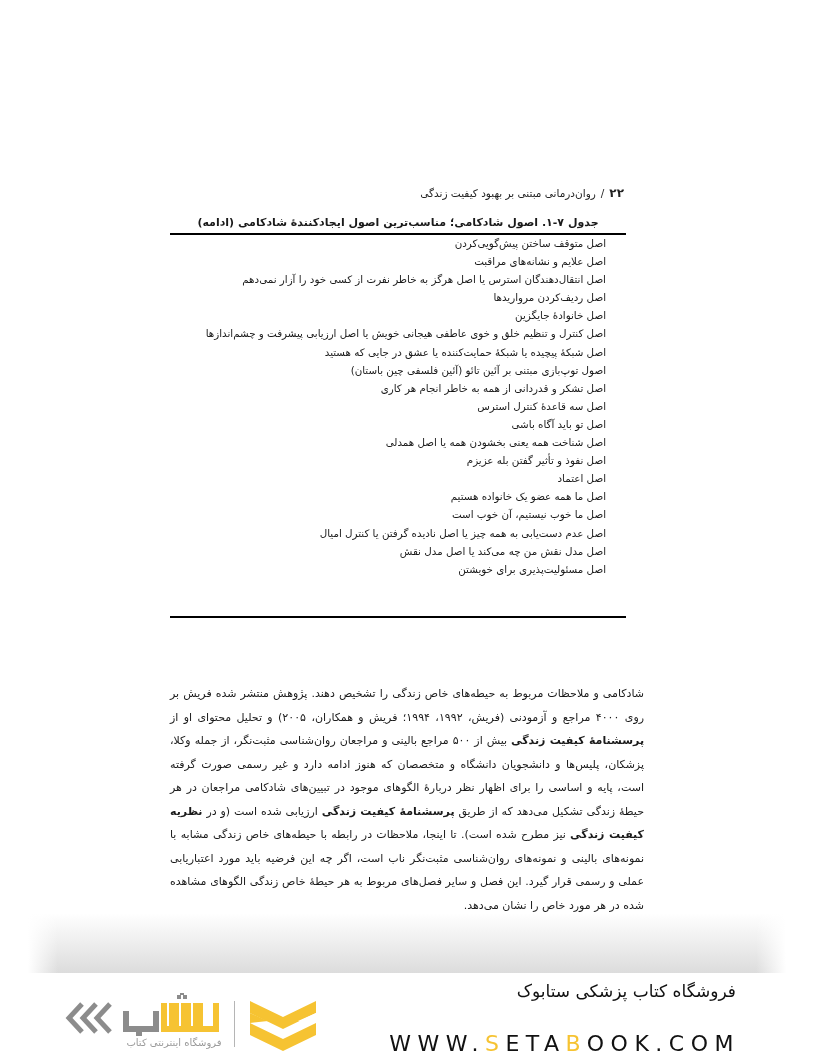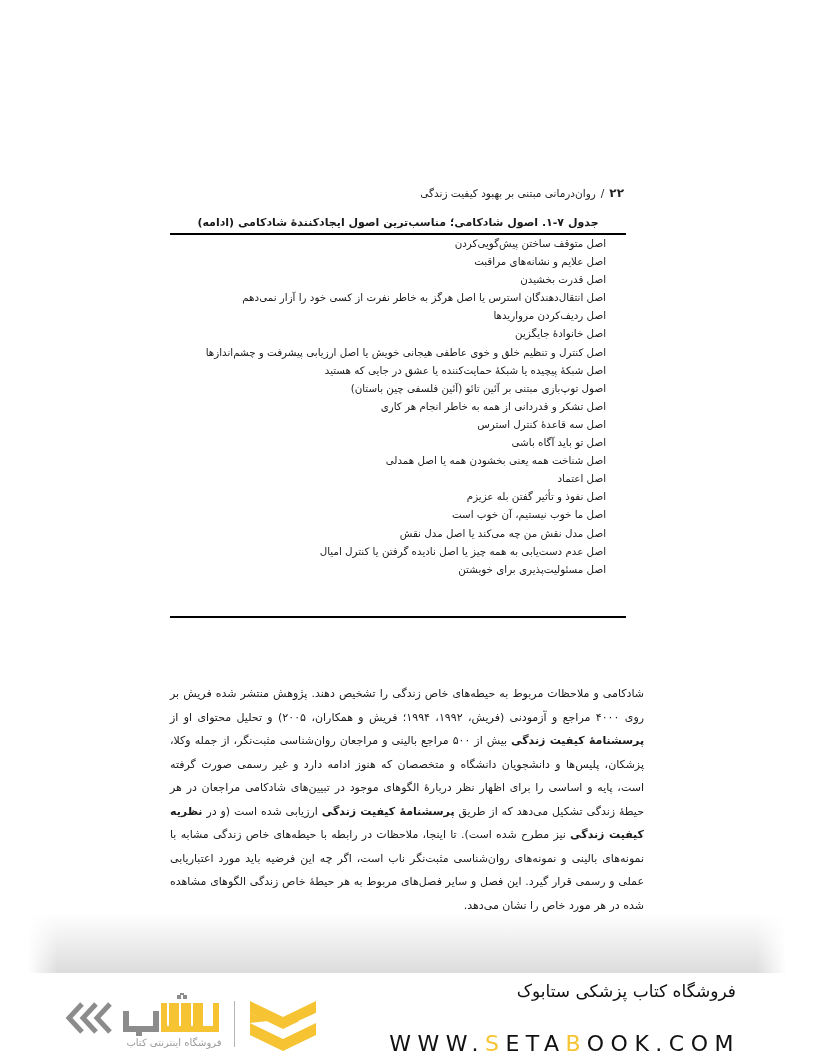--- a/index.html
+++ b/index.html
@@ -67,36 +67,36 @@
 <div class="running-head">
   <span class="pnum">۲۲</span><span class="sep">/</span><span>روان‌درمانی مبتنی بر بهبود کیفیت زندگی</span>
 </div>
 
 <div class="table-caption">جدول ۷-۱. اصول شادکامی؛ مناسب‌ترین اصول ایجادکنندهٔ شادکامی (ادامه)</div>
 <div class="rule-top"></div>
 
 <ul class="table-rows">
   <li>اصل متوقف ساختن پیش‌گویی‌کردن</li>
   <li>اصل علایم و نشانه‌های مراقبت</li>
-  <li>اصل قدرت بخشیدن</li>
   <li>اصل انتقال‌دهندگان استرس یا اصل هرگز به خاطر نفرت از کسی خود را آزار نمی‌دهم</li>
   <li>اصل ردیف‌کردن مرواریدها</li>
   <li>اصل خانوادهٔ جایگزین</li>
   <li>اصل کنترل و تنظیم خلق و خوی عاطفی هیجانی خویش یا اصل ارزیابی پیشرفت و چشم‌اندازها</li>
   <li>اصل شبکهٔ پیچیده یا شبکهٔ حمایت‌کننده یا عشق در جایی که هستید</li>
   <li>اصول توپ‌بازی مبتنی بر آئین تائو (آئین فلسفی چین باستان)</li>
   <li>اصل تشکر و قدردانی از همه به خاطر انجام هر کاری</li>
   <li>اصل سه قاعدهٔ کنترل استرس</li>
   <li>اصل تو باید آگاه باشی</li>
   <li>اصل شناخت همه یعنی بخشودن همه یا اصل همدلی</li>
+  <li>اصل نفوذ و تأثیر گفتن بله عزیزم</li>
   <li>اصل اعتماد</li>
-  <li>اصل نفوذ و تأثیر گفتن بله عزیزم</li>
+  <li>اصل ما همه عضو یک خانواده هستیم</li>
   <li>اصل ما خوب نیستیم، آن خوب است</li>
+  <li>اصل عدم دست‌یابی به همه چیز یا اصل نادیده گرفتن یا کنترل امیال</li>
   <li>اصل مدل نقش من چه می‌کند یا اصل مدل نقش</li>
-  <li>اصل عدم دست‌یابی به همه چیز یا اصل نادیده گرفتن یا کنترل امیال</li>
   <li>اصل مسئولیت‌پذیری برای خویشتن</li>
 </ul>
 <div class="rule-bottom"></div>
 
 <p class="body-text"><span>شادکامی و ملاحظات مربوط به حیطه‌های خاص زندگی را تشخیص دهند. پژوهش منتشر شده فریش بر روی ۴۰۰۰ مراجع و آزمودنی (فریش، ۱۹۹۲، ۱۹۹۴؛ فریش و همکاران، ۲۰۰۵) و تحلیل محتوای او از </span><b>پرسشنامهٔ کیفیت زندگی</b><span> بیش از ۵۰۰ مراجع بالینی و مراجعان روان‌شناسی مثبت‌نگر، از جمله وکلا، پزشکان، پلیس‌ها و دانشجویان دانشگاه و متخصصان که هنوز ادامه دارد و غیر رسمی صورت گرفته است، پایه و اساسی را برای اظهار نظر دربارهٔ الگوهای موجود در تبیین‌های شادکامی مراجعان در هر حیطهٔ زندگی تشکیل می‌دهد که از طریق </span><b>پرسشنامهٔ کیفیت زندگی</b><span> ارزیابی شده است (و در </span><b>نظریه کیفیت زندگی</b><span> نیز مطرح شده است). تا اینجا، ملاحظات در رابطه با حیطه‌های خاص زندگی مشابه با نمونه‌های بالینی و نمونه‌های روان‌شناسی مثبت‌نگر ناب است، اگر چه این فرضیه باید مورد اعتباریابی عملی و رسمی قرار گیرد. این فصل و سایر فصل‌های مربوط به هر حیطهٔ خاص زندگی الگوهای مشاهده شده در هر مورد خاص را نشان می‌دهد.</span></p>
 
 <div class="fade-band"></div>
 
 <div class="footer">
   <div class="logo-wrap">

